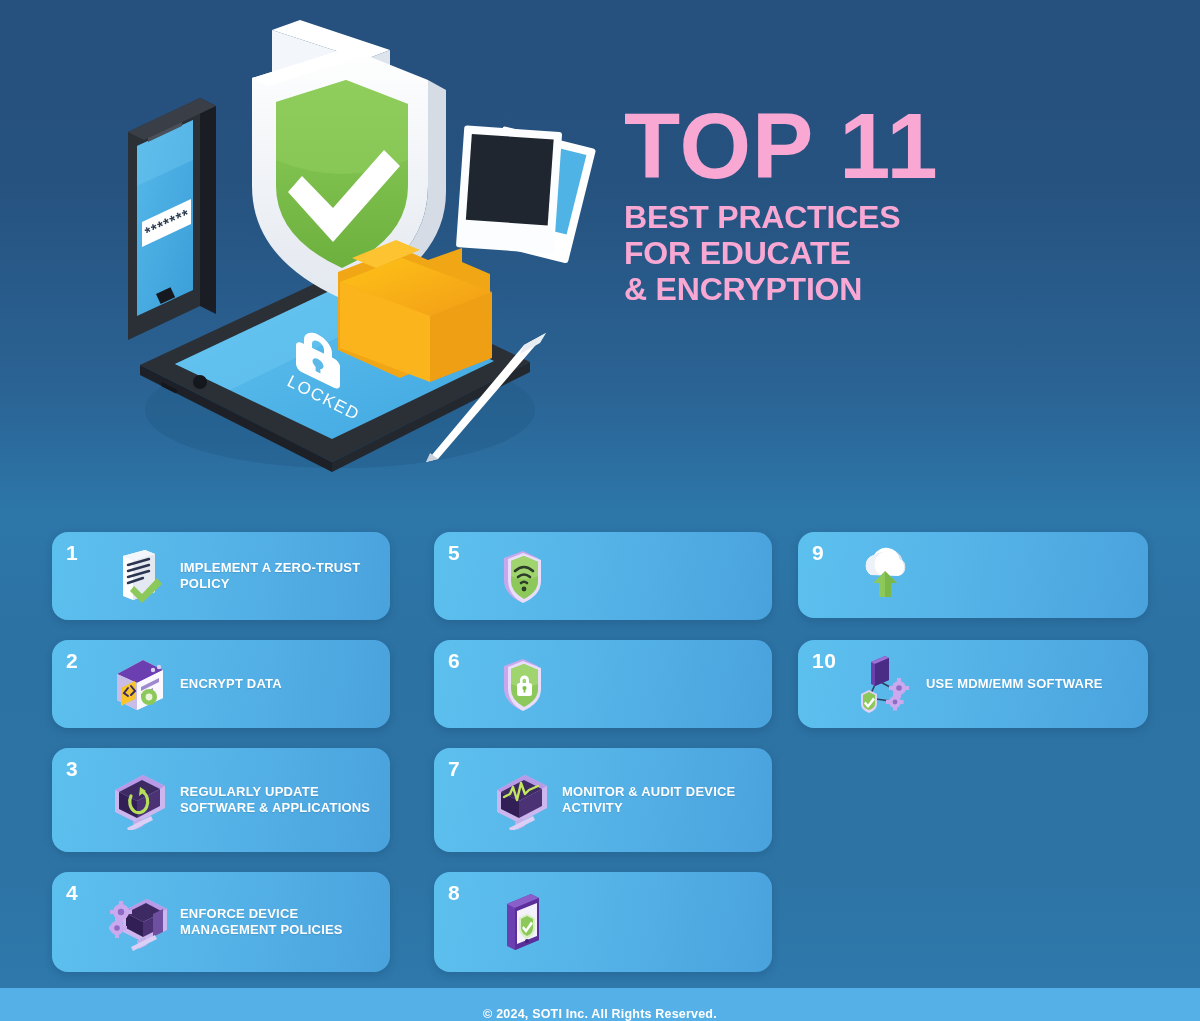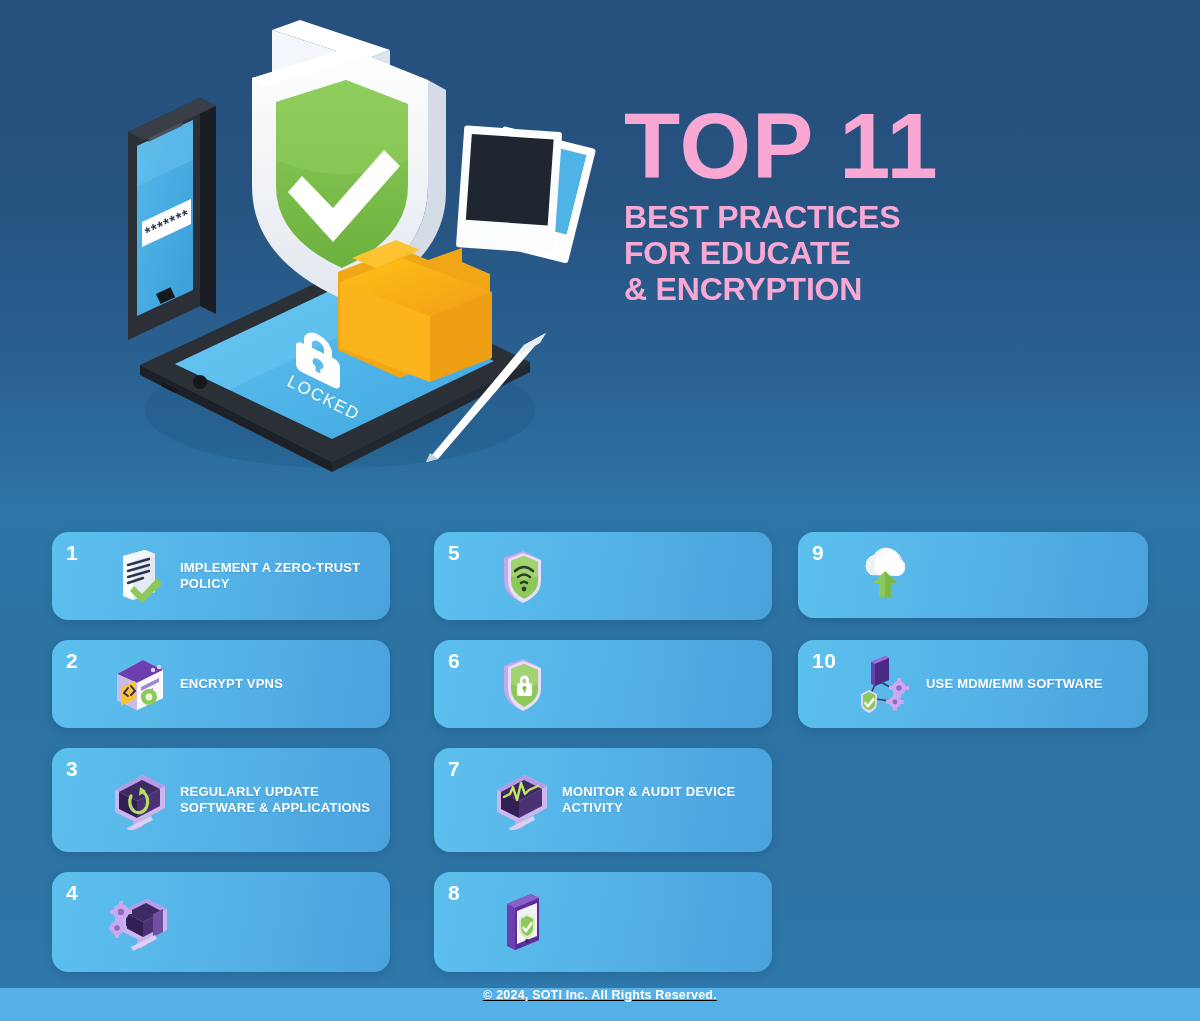--- a/index.html
+++ b/index.html
@@ -92,23 +92,22 @@
   .h104 { height:104px; }
   .h100 { height:100px; }
   .gap20 { margin-bottom:20px; }
   .gap22 { margin-bottom:22px; }
 
   
   .footer {
     position:absolute; left:0; bottom:0;
     width:1200px; height:33px;
     background:#56b0e8;
-    display:flex; align-items:flex-start; justify-content:center;
+    display:flex; align-items:flex-end; justify-content:center;
     z-index:4;
-    text-decoration:underline;
   }
   .footer .ftext {
     color:#ffffff; font-size:12.5px; font-weight:bold;
     letter-spacing:0.2px;
   }
 </style>
 </head>
 <body>
 
 <div class="bg"></div>
@@ -272,21 +271,21 @@
           <circle cx="44" cy="16" r="2.2" fill="#d9cff0"></circle>
           <circle cx="50" cy="13" r="2.2" fill="#d9cff0"></circle>
           <path d="M32 33 L50 24 L50 28 L32 37 Z" fill="#9f8ad0"></path>
           <path d="M32 40 L44 34 L44 38 L32 44 Z" fill="#9f8ad0"></path>
           <path d="M12 34 L26 27 L26 45 L12 52 Z" fill="#f7c42c"></path>
           <path d="M19 34 L15 39 L19 42 M22 32 L26 37 L22 41" stroke="#3a2a66" stroke-width="2" fill="none" stroke-linecap="round"></path>
           <circle cx="40" cy="43" r="8" fill="#8cc95a"></circle>
           <circle cx="40" cy="43" r="3.4" fill="#e9f5dc"></circle>
         </svg>
       </span>
-      <span class="label">ENCRYPT VPNS</span>
+      <span class="label">ENCRYPT DATA</span>
     </div>
 
     <div class="card h104 gap20">
       <span class="num">3</span>
       <span class="icon">
         <svg viewBox="0 0 60 60">
           <path d="M6 20 L34 5 L56 16 L56 38 L28 53 L6 42 Z" fill="#cbb6ee"></path>
           <path d="M6 20 L34 5 L56 16 L28 31 Z" fill="#b99ae6"></path>
           <path d="M10 22 L33 10 L51 19 L28 31 Z" fill="#3d2a63"></path>
           <path d="M10 22 L28 31 L28 48 L10 39 Z" fill="#311f55"></path>
@@ -323,20 +322,21 @@
           <g fill="#caa9ef">
             <path d="M8 36 m-7 0 a7 7 0 1 0 14 0 a7 7 0 1 0 -14 0"></path>
             <rect x="6" y="26" width="4" height="5"></rect>
               <rect x="6" y="41" width="4" height="5"></rect>
             <rect x="-2" y="34" width="5" height="4"></rect>
               <rect x="13" y="34" width="5" height="4"></rect>
           </g>
           <circle cx="8" cy="36" r="2.8" fill="#8e6cc4"></circle>
         </svg>
       </span>
+      <span class="label">ENFORCE DEVICE MANAGEMENT POLICIES</span>
     </div>
   </div>
 
   <div class="col col-2">
 
     <div class="card h88 gap20">
       <span class="num">5</span>
       <span class="icon">
         <svg viewBox="0 0 60 60">
           <path d="M13 12 L32 5 L47 12 L47 34 Q47 48 30 56 Q13 48 13 34 Z" fill="#c8a8ec"></path>

